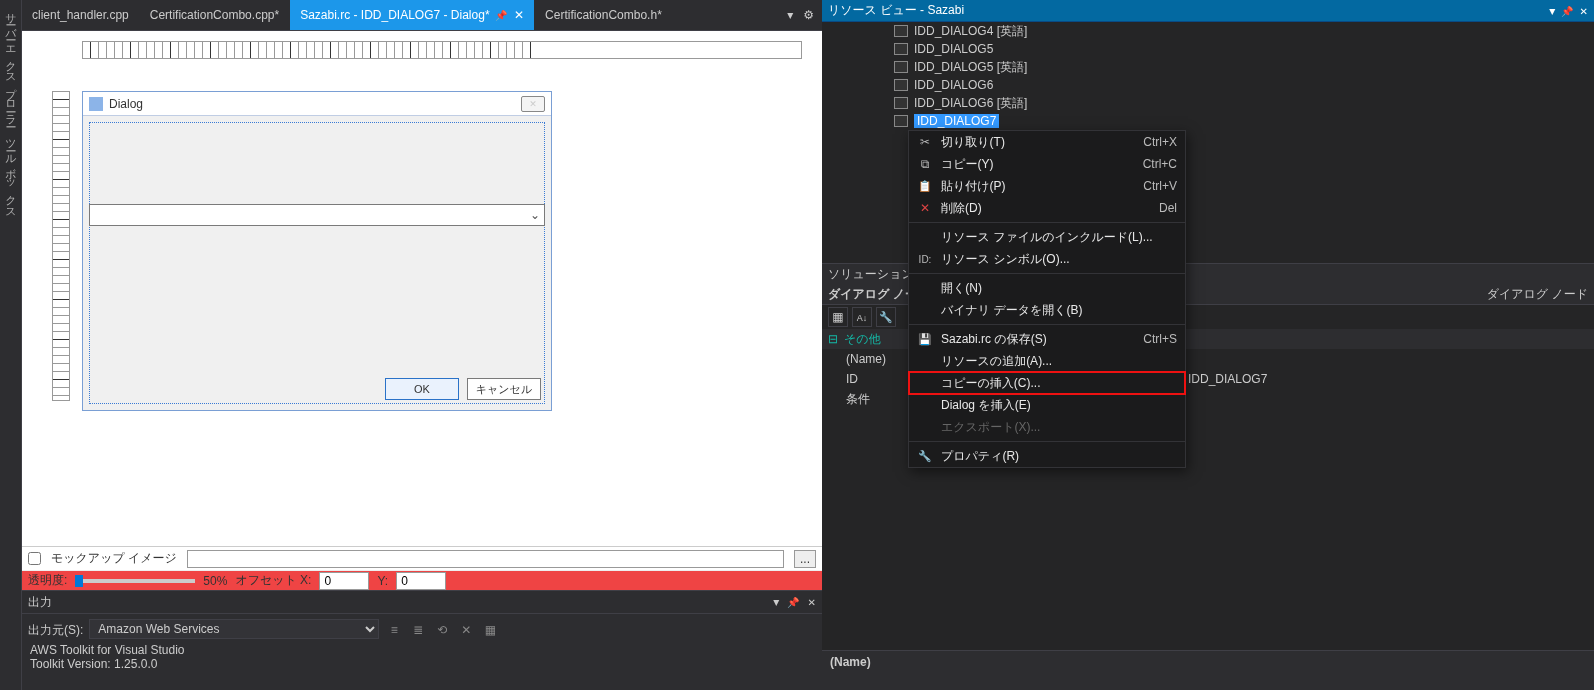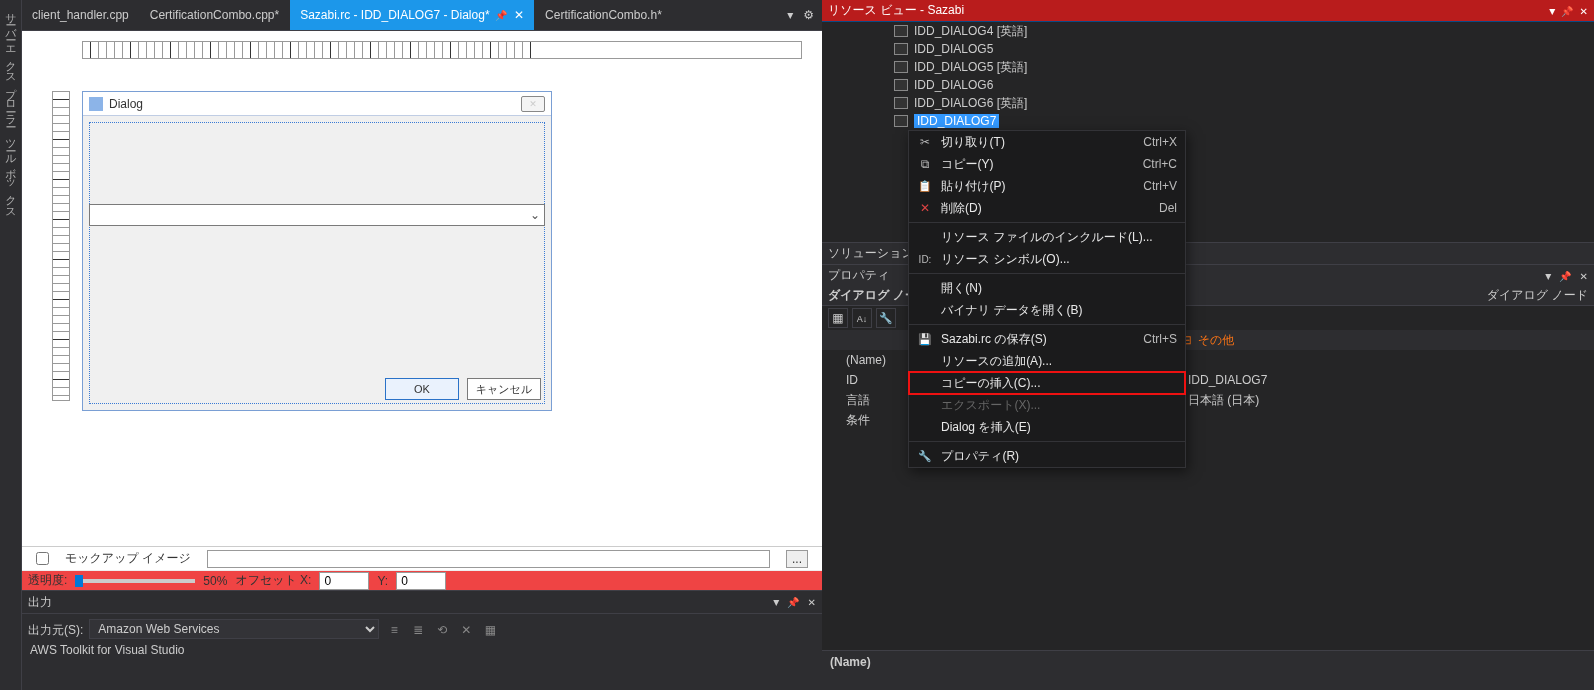--- a/index.html
+++ b/index.html
@@ -33,55 +33,55 @@
   .dialog-title .label { flex: 1; color: #333; }
   .dialog-title .xbtn { width: 24px; height: 16px; border: 1px solid #888; border-radius: 2px; display: flex; align-items: center; justify-content: center; font-size: 9px; background: #f4f4f4; }
   .dialog-body { position: relative; height: calc(100% - 24px); background: #f0f0f0; }
   .dotted-sel { position: absolute; inset: 6px; border: 1px dotted #3a7bd5; }
   .combo { position: absolute; top: 88px; left: 6px; right: 6px; height: 22px; background: #fff; border: 1px solid #7a7a7a; display: flex; align-items: center; justify-content: flex-end; padding-right: 4px; }
   .combo .arrow { color: #555; }
   .dlg-btn { position: absolute; bottom: 10px; height: 22px; width: 74px; border: 1px solid #7a7a7a; background: #fff; font-size: 11px; color: #333; }
   .dlg-btn.ok { right: 92px; border: 1px solid #2a72c8; background: #eaf2fd; }
   .dlg-btn.cancel { right: 10px; }
 
-  .mockup-row { height: 24px; background: #fff; border-top: 1px solid #ccc; display: flex; align-items: center; padding: 0 14px; gap: 16px; color: #333; }
+  .mockup-row { height: 24px; background: #fff; border-top: 1px solid #ccc; display: flex; align-items: center; padding: 0 6px; gap: 10px; color: #333; }
   .mockup-row input[type=checkbox] { }
   .mockup-row .field { flex: 1; height: 18px; border: 1px solid #999; background: #fff; }
   .mockup-row .browse { width: 22px; height: 18px; border: 1px solid #999; background: #eee; text-align: center; line-height: 16px; }
 
   .transparency-row { height: 20px; background: #ef4444; display: flex; align-items: center; padding: 6px 6px; gap: 8px; color: #333; border-top: 1px solid #eee; }
   .slider { width: 120px; height: 4px; background: #ccc; position: relative; }
   .slider .thumb { position: absolute; left: 0; top: -4px; width: 8px; height: 12px; background: #0078d7; }
   .spin { width: 50px; height: 18px; border: 1px solid #999; padding: 0 4px; background: #fff; }
 
   .output-panel { height: 100px; background: #2d2d30; display: flex; flex-direction: column; border-top: 1px solid #3f3f46; }
   .output-header { height: 22px; display: flex; align-items: center; padding: 0 6px; color: #ccc; }
   .output-header .right { margin-left: auto; display: flex; gap: 8px; }
   .output-tool { height: 26px; display: flex; align-items: flex-end; padding: 0 6px; gap: 6px; color: #ccc; border-top: 1px solid #3f3f46; }
   .output-tool select { background: #333337; color: #ccc; border: 1px solid #3f3f46; height: 20px; width: 290px; padding: 0 4px; }
   .output-tool .ico { width: 18px; height: 18px; display: flex; align-items: center; justify-content: center; color: #888; }
   .output-body { flex: 1; padding: 4px 8px; color: #ccc; font-family: Consolas, monospace; font-size: 12px; overflow: auto; }
 
   .right-area { flex: 1; display: flex; flex-direction: column; background: #252526; }
-  .resview-header { height: 22px; background: #b91c1c; color: #fff; display: flex; align-items: center; padding: 0 6px; border-bottom: 1px solid #094a85; }
+  .resview-header { height: 22px; background: #0369a1; color: #fff; display: flex; align-items: center; padding: 0 6px; border-bottom: 1px solid #094a85; }
   .resview-header .right { margin-left: auto; display: flex; gap: 6px; align-items: center; }
   .tree-body { flex: 1; background: #252526; position: relative; }
   .tree-item { display: flex; align-items: center; height: 18px; padding-left: 72px; color: #ccc; gap: 6px; cursor: pointer; position: relative; }
   .tree-item .ico { width: 14px; height: 12px; border: 1px solid #888; background: #333; display: inline-block; }
   .tree-item.selected .label { background: #3399ff; color: #fff; padding: 0 3px; }
 
   .solution-header { height: 22px; background: #2d2d30; color: #ccc; display: flex; align-items: center; padding: 0 6px; border-top: 1px solid #3f3f46; }
 
   .props-header { height: 22px; background: #2d2d30; color: #ccc; display: flex; align-items: center; padding: 0 6px; border-top: 1px solid #3f3f46; }
   .props-header .right { margin-left: auto; display: flex; gap: 8px; }
   .props-sub { height: 20px; background: #2d2d30; padding: 0 6px; color: #ccc; font-weight: bold; border-bottom: 1px solid #3f3f46; display: flex; align-items: center; }
   .props-toolbar { height: 24px; display: flex; align-items: center; gap: 4px; padding: 0 6px; color: #ccc; }
   .props-toolbar .btn { width: 20px; height: 20px; border: 1px solid #3f3f46; display: flex; align-items: center; justify-content: center; }
   .prop-grid { background: #252526; }
-  .prop-cat { display: flex; align-items: center; height: 20px; padding: 0 6px; color: #f97316; gap: 6px; background: #2d2d30; justify-content: center; }
+  .prop-cat { display: flex; align-items: center; height: 20px; padding: 0 6px; color: #14b8a6; gap: 6px; background: #2d2d30; }
   .prop-row { display: flex; height: 20px; }
   .prop-row .k { width: 360px; padding-left: 24px; color: #ccc; border-right: 1px solid #3f3f46; display: flex; align-items: center; }
   .prop-row .v { flex: 1; padding-left: 6px; color: #ccc; display: flex; align-items: center; }
 
   .props-desc { height: 40px; background: #2d2d30; border-top: 1px solid #3f3f46; padding: 4px 8px; color: #ccc; }
 
   .context-menu { position: absolute; left: 908px; top: 130px; width: 278px; background: #1b1b1c; border: 1px solid #333337; box-shadow: 2px 4px 12px rgba(0,0,0,.5); z-index: 100; }
   .context-menu .item { height: 22px; display: flex; align-items: center; padding: 0 8px 0 32px; color: #e8e8e8; position: relative; cursor: pointer; }
   .context-menu .item .ico { position: absolute; left: 8px; width: 16px; height: 16px; display: flex; align-items: center; justify-content: center; color: #bbb; }
   .context-menu .item .sc { margin-left: auto; color: #bbb; }
@@ -285,20 +285,21 @@
           <option>Amazon Web Services</option>
         </select>
         <span class="ico">≡</span>
         <span class="ico">≣</span>
         <span class="ico">⟲</span>
         <span class="ico">✕</span>
         <span class="ico">▦</span>
       </div>
       <div class="output-body">
         <div>AWS Toolkit for Visual Studio</div>
+        <div>Toolkit Version: 1.25.0.0</div>
       </div>
     </div>
   </div>
 
   <div class="right-area">
     <div class="resview-header">
       <span>リソース ビュー - Sazabi</span>
       <div class="right">
         <span class="down-icon"></span>
         <span class="pin-icon" style="color:#fff"></span>
@@ -329,28 +330,20 @@
       <div class="tree-item selected">
           <span class="ico"></span>
           <span class="label">IDD_DIALOG7</span>
         </div>
     </div>
 
     <div class="solution-header">
       <span>ソリューション エクス</span>
     </div>
 
-    <div class="props-header">
-      <span>プロパティ</span>
-      <div class="right">
-        <span class="down-icon"></span>
-        <span class="pin-icon"></span>
-        <span class="x-icon"></span>
-      </div>
-    </div>
     <div class="props-sub">
       <span>ダイアログ ノード</span>
       <span style="margin-left:auto;color:#ccc;font-weight:normal">ダイアログ ノード</span>
     </div>
     <div class="props-toolbar">
       <div class="btn">
           <span class="cat-icon"></span>
         </div>
       <div class="btn">
           <span class="az-icon"></span>
@@ -366,24 +359,20 @@
       </div>
       <div class="prop-row">
         <div class="k">(Name)</div>
         <div class="v"></div>
       </div>
       <div class="prop-row">
         <div class="k">ID</div>
         <div class="v">IDD_DIALOG7</div>
       </div>
       <div class="prop-row">
-        <div class="k">言語</div>
-        <div class="v">日本語 (日本)</div>
-      </div>
-      <div class="prop-row">
         <div class="k">条件</div>
         <div class="v"></div>
       </div>
     </div>
     <div style="flex:1"></div>
     <div class="props-desc">
       <div style="font-weight:bold">(Name)</div>
     </div>
   </div>
 </div>
@@ -441,26 +430,26 @@
       </span>
     <span>Sazabi.rc の保存(S)</span>
     <span class="sc">Ctrl+S</span>
   </div>
   <div class="item">
     <span>リソースの追加(A)...</span>
   </div>
   <div class="item highlight">
     <span>コピーの挿入(C)...</span>
   </div>
+  <div class="item">
+    <span>Dialog を挿入(E)</span>
+  </div>
   <div class="item disabled">
     <span>エクスポート(X)...</span>
   </div>
-  <div class="item">
-    <span>Dialog を挿入(E)</span>
-  </div>
   <div class="sep"></div>
   <div class="item">
     <span class="ico">
         <span class="wrench-icon"></span>
       </span>
     <span>プロパティ(R)</span>
   </div>
 </div>
 
 </body></html>

